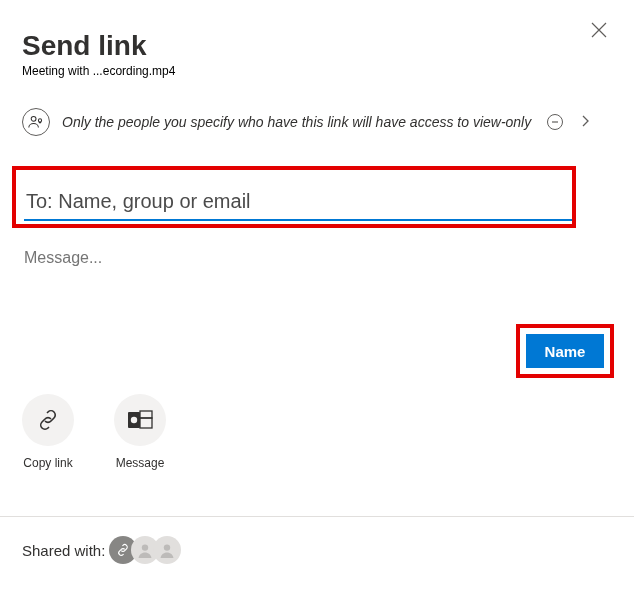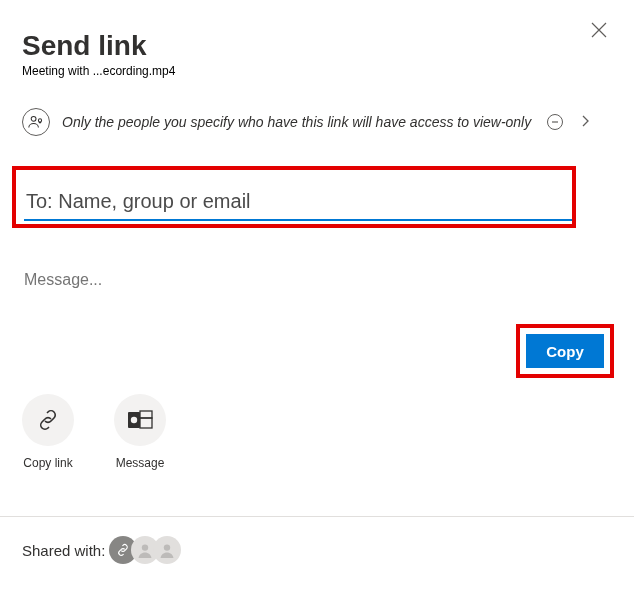--- a/index.html
+++ b/index.html
@@ -58,21 +58,21 @@
     padding:6px 2px;
     outline:none;
     background:transparent;
   }
   .to-input::placeholder { color:#4b4b4b; }
   .msg-input {
     width:548px;
     border:none; outline:none;
     font-size:16px;
     padding:6px 2px;
-    margin-top:40px;
+    margin-top:18px;
     background:transparent;
     color:#4b4b4b;
   }
   .send-btn {
     position:absolute;
     top:334px; left:526px;
     width:78px; height:34px;
     background:#0078d4;
     color:#ffffff;
     font-size:15px; font-weight:600;
@@ -150,21 +150,21 @@
     <input class="to-input" type="text" placeholder="To: Name, group or email" style="">
   </div>
 
   <input class="msg-input" type="text" placeholder="Message..." style="">
 
 </div>
 
 <div class="highlight-box" style="top:166px;left:12px;width:564px;height:62px;"></div>
 <div class="highlight-box" style="top:324px;left:516px;width:98px;height:54px;"></div>
 
-<button class="send-btn">Copy</button>
+<button class="send-btn">Name</button>
 
 <div class="action-row">
   <div class="action-item">
     <div class="action-circle">
       <svg width="24" height="24" viewBox="0 0 24 24" fill="none" stroke="#323130" stroke-width="1.6">
         <path d="M9 13a4 4 0 0 0 6 0l3-3a4 4 0 0 0-6-6l-1 1"></path>
         <path d="M15 11a4 4 0 0 0-6 0l-3 3a4 4 0 0 0 6 6l1-1"></path>
       </svg>
     </div>
     <span class="action-label">Copy link</span>

